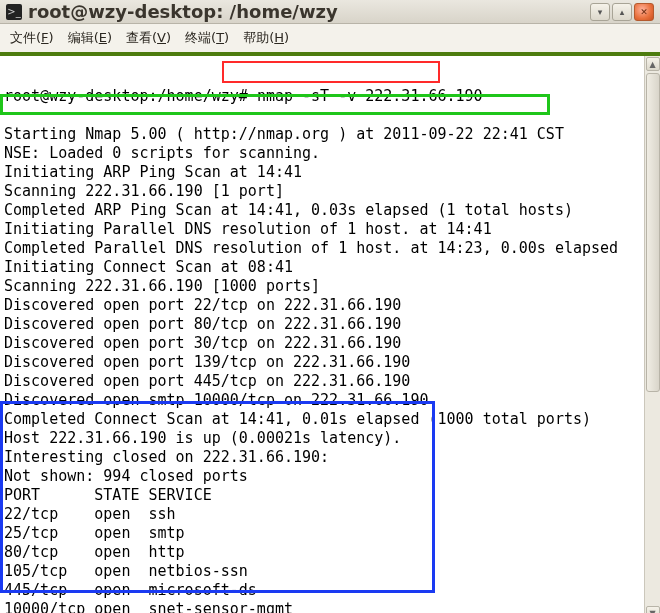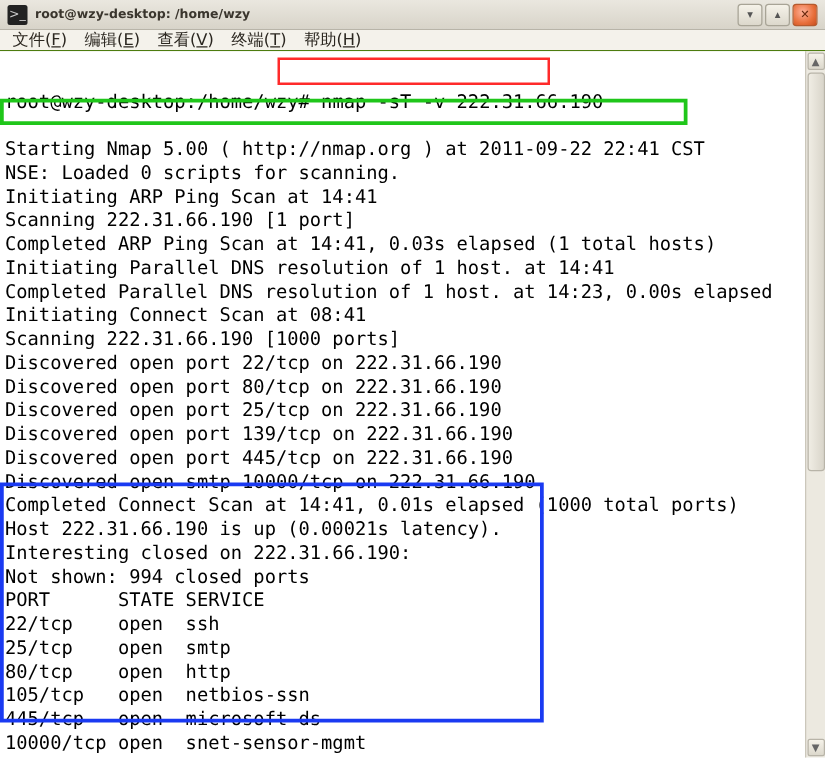--- a/index.html
+++ b/index.html
@@ -25,41 +25,41 @@
     background: #222;
     border-radius: 2px;
     margin-right: 6px;
     display: flex; align-items: center; justify-content: center;
     color: #ccc; font-size: 10px;
   }
   .titlebar .title {
     flex: 1;
     font-weight: bold;
     color: #3a352d;
-    font-size: 10px;
+    font-size: 18px;
   }
   .winbtns { display: flex; gap: 2px; }
   .winbtn {
     width: 20px; height: 18px;
     border: 1px solid #a8a496;
     border-radius: 3px;
     background: linear-gradient(#f5f2e9,#dcd8cc);
     display: flex; align-items: center; justify-content: center;
     font-size: 9px; color: #555;
     cursor: pointer;
   }
   .winbtn.close {
     background: radial-gradient(circle at 40% 35%, #ffb199, #e86f3b 60%, #c84f1f);
     border-color: #b45a2e;
     color: #6a2a0f;
   }
   .menubar {
-    height: 17px;
+    height: 32px;
     background: #f4f2eb;
-    border-bottom: 1px solid #4d7c0f;
+    border-bottom: 4px solid #4d7c0f;
     display: flex;
     align-items: center;
     padding: 0 4px;
     gap: 2px;
   }
   .menuitem {
     padding: 2px 6px;
     color: #2b2720;
     font-size: 13px;
     cursor: pointer;
@@ -154,21 +154,21 @@
 <span>NSE: Loaded 0 scripts for scanning.</span>
 <span>Initiating ARP Ping Scan at 14:41</span>
 <span>Scanning 222.31.66.190 [1 port]</span>
 <span>Completed ARP Ping Scan at 14:41, 0.03s elapsed (1 total hosts)</span>
 <span>Initiating Parallel DNS resolution of 1 host. at 14:41</span>
 <span>Completed Parallel DNS resolution of 1 host. at 14:23, 0.00s elapsed</span>
 <span>Initiating Connect Scan at 08:41</span>
 <span>Scanning 222.31.66.190 [1000 ports]</span>
 <span>Discovered open port 22/tcp on 222.31.66.190</span>
 <span>Discovered open port 80/tcp on 222.31.66.190</span>
-<span>Discovered open port 25/tcp on 222.31.66.190</span>
+<span>Discovered open port 30/tcp on 222.31.66.190</span>
 <span>Discovered open port 139/tcp on 222.31.66.190</span>
 <span>Discovered open port 445/tcp on 222.31.66.190</span>
 <span>Discovered open smtp 10000/tcp on 222.31.66.190</span>
 <span>Completed Connect Scan at 14:41, 0.01s elapsed (1000 total ports)</span>
 <span>Host 222.31.66.190 is up (0.00021s latency).</span>
 <span>Interesting closed on 222.31.66.190:</span>
 <span>Not shown: 994 closed ports</span>
 <span>PORT      STATE SERVICE</span>
 <span>22/tcp    open  ssh</span>
 <span>25/tcp    open  smtp</span>

